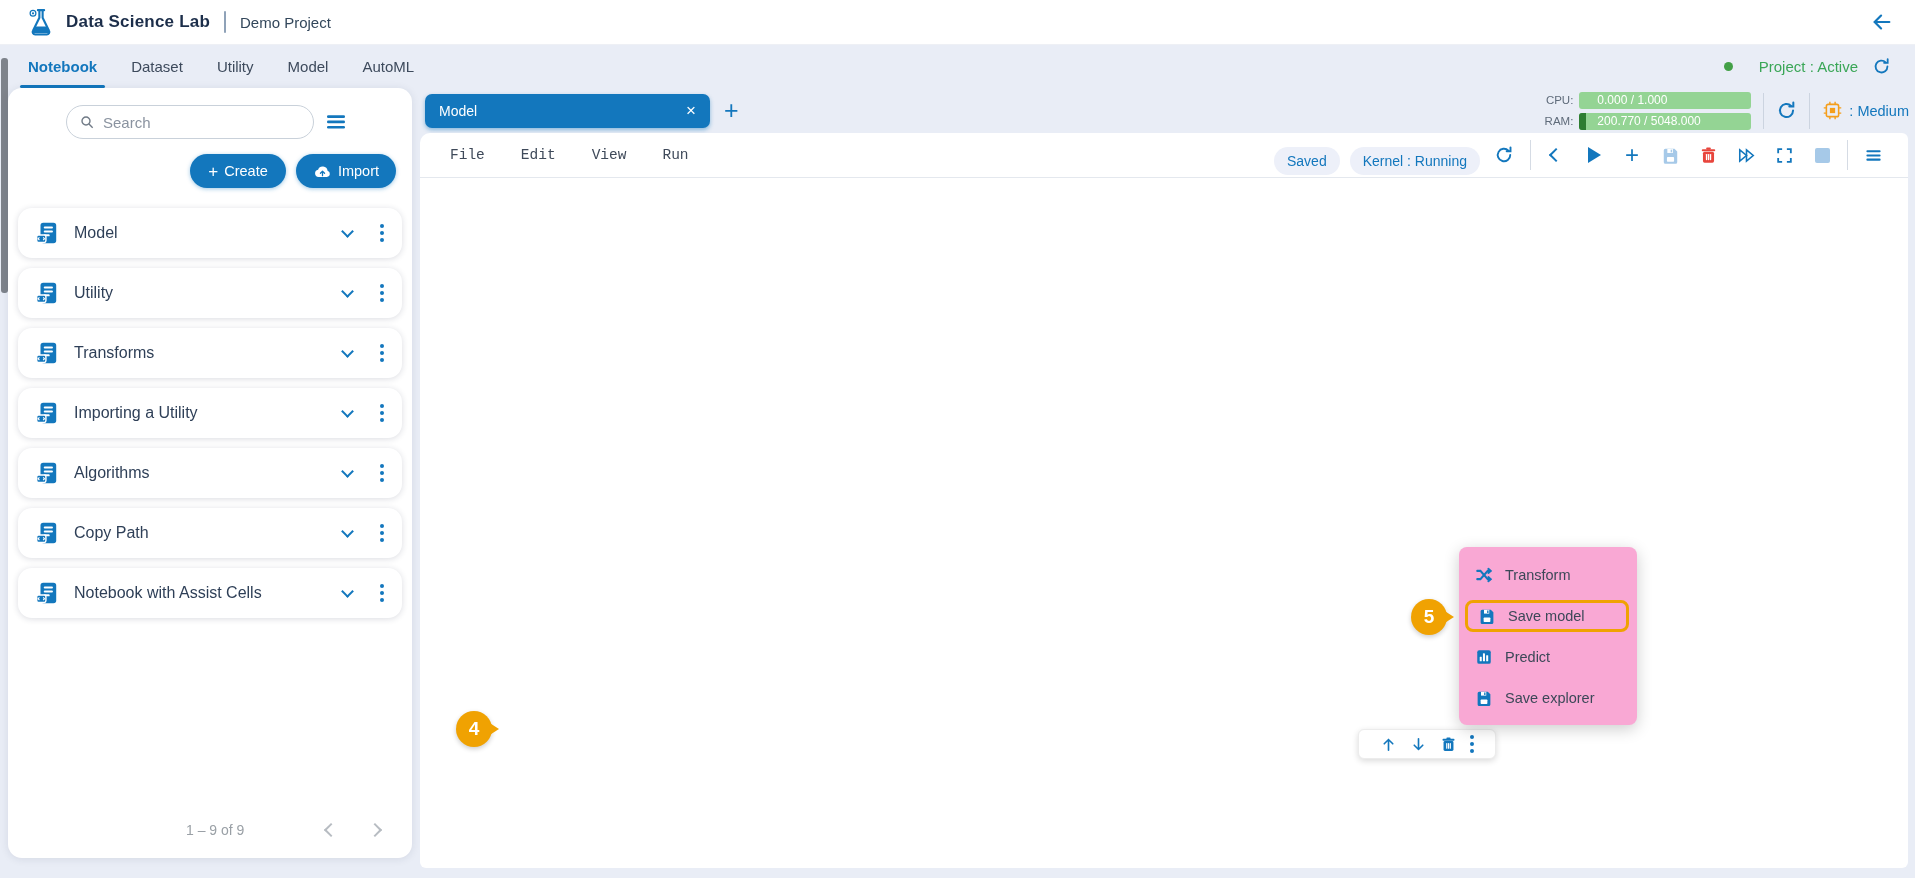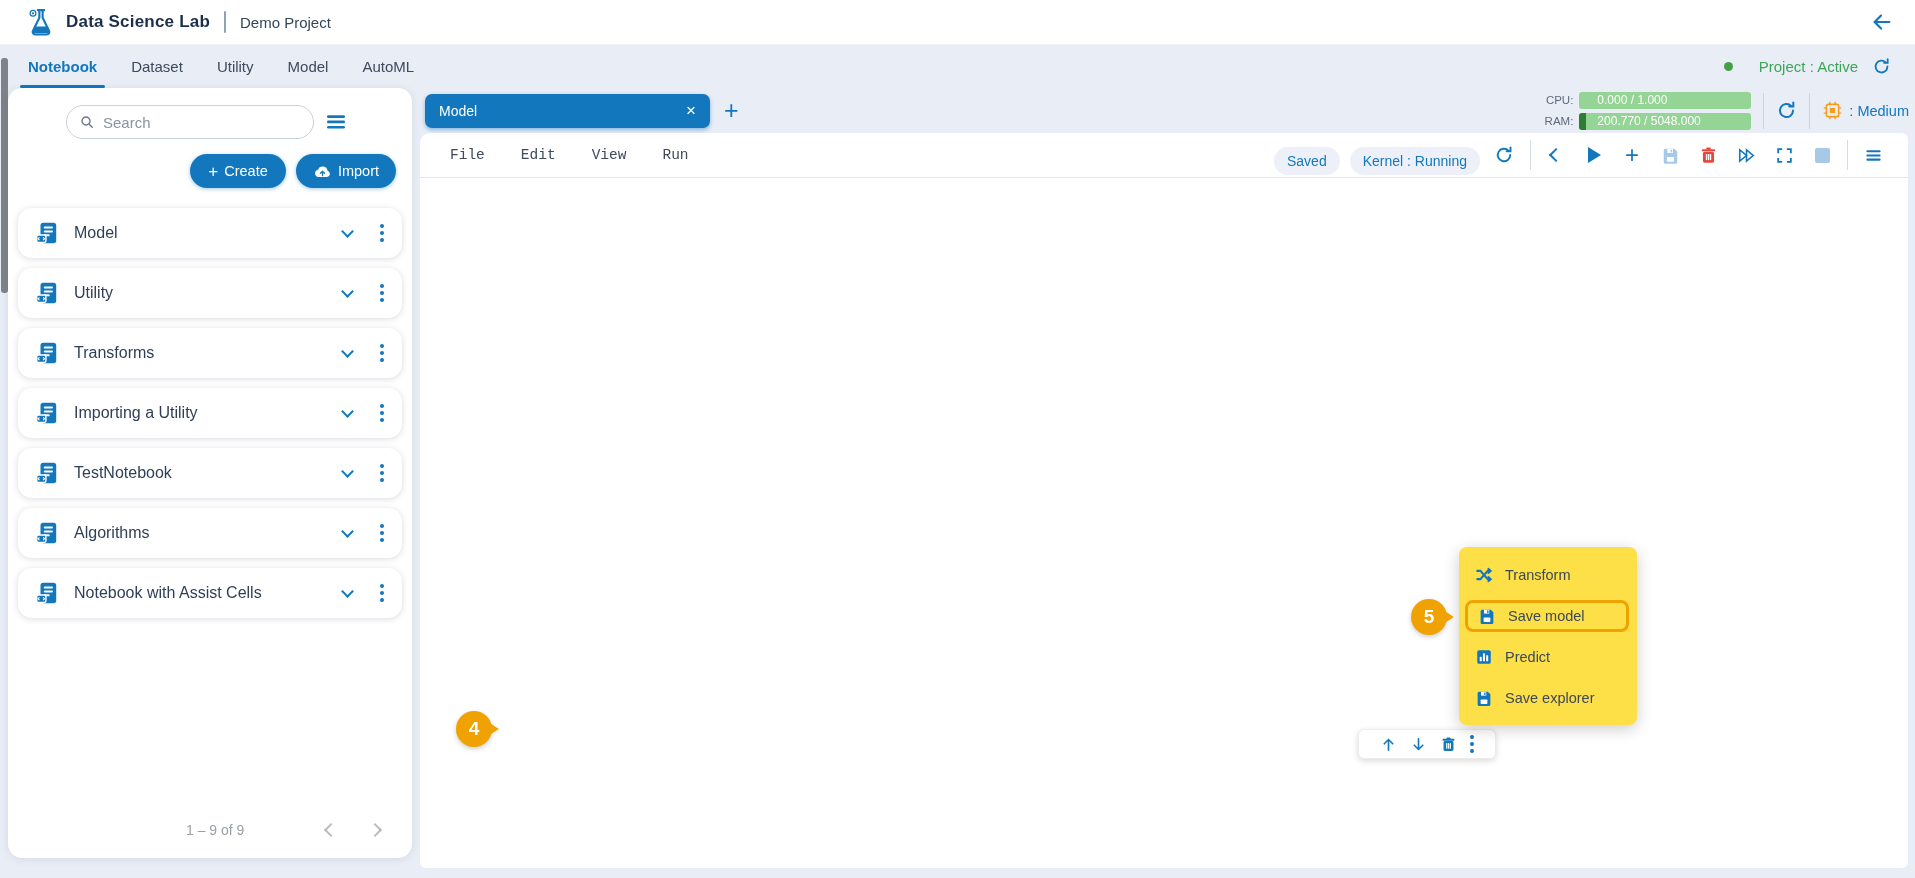--- a/index.html
+++ b/index.html
@@ -144,21 +144,21 @@
 
   
   #right-sidebar{position:absolute;left:1553px;top:178px;width:355px;height:690px;padding:16px 12px 0 12px;}
   .rs-card{height:52px;margin-bottom:7px;border-radius:14px;background:#fff;border:1px solid #f1f3f6;
     box-shadow:0 1px 6px rgba(30,40,70,.15);display:flex;align-items:center;padding:0 20px 0 18px;gap:15px;cursor:pointer;}
   .rs-card .ic{width:23px;height:23px;}
   .rs-card .rs-label{font-size:15.5px;color:var(--card-label);}
   .rs-card .chev{margin-bottom:3px;}
 
   
-  #context-menu{position:absolute;left:1459px;top:547px;width:178px;background:#fde047;border-radius:8px;
+  #context-menu{position:absolute;left:1459px;top:547px;width:178px;background:#f9a8d4;border-radius:8px;
     box-shadow:0 4px 16px rgba(0,0,0,.20);padding:7px 0;z-index:7;}
   .ctx-item{height:41px;display:flex;align-items:center;gap:12px;padding-left:16px;font-size:14.5px;
     color:#3c4858;cursor:pointer;}
   .ctx-item .ic{width:18px;height:18px;}
   .ctx-item.hl{padding-left:6px;}
   .hl-box{display:flex;align-items:center;gap:12px;border:3px solid var(--orange);border-radius:8px;
     padding:4px 10px;margin-right:8px;flex:1;}
   
   .pin{position:absolute;width:36px;height:36px;border-radius:50%;background:var(--orange);color:#fff;
     font-size:19px;font-weight:bold;display:flex;align-items:center;justify-content:center;z-index:8;
@@ -320,40 +320,40 @@
         <span class="nb-ic ic">
           <svg viewBox="0 0 24 24">
             <rect x="6" y="2.5" width="14.5" height="19" rx="2.5" fill="#1377bd"></rect>
             <rect x="9" y="6" width="8.5" height="1.9" rx=".9" fill="#fff"></rect>
             <rect x="9" y="9.6" width="8.5" height="1.9" rx=".9" fill="#fff"></rect>
             <rect x="9" y="13.2" width="5.5" height="1.9" rx=".9" fill="#fff"></rect>
             <rect x="2.5" y="13.8" width="8.5" height="7" rx="1.6" fill="#1377bd" stroke="#fff" stroke-width="1.3"></rect>
             <path d="M5 16l-1.2 1.3L5 18.6M8.5 16l1.2 1.3-1.2 1.3" stroke="#fff" stroke-width="1" fill="none"></path>
           </svg>
         </span>
-        <span class="nb-label">TestNotebook</span>
+        <span class="nb-label">Algorithms</span>
         <span class="chev"></span>
         <span class="kebab">
           <i></i>
           <i></i>
           <i></i>
         </span>
       </div>
       <div class="nb-card">
         <span class="nb-ic ic">
           <svg viewBox="0 0 24 24">
             <rect x="6" y="2.5" width="14.5" height="19" rx="2.5" fill="#1377bd"></rect>
             <rect x="9" y="6" width="8.5" height="1.9" rx=".9" fill="#fff"></rect>
             <rect x="9" y="9.6" width="8.5" height="1.9" rx=".9" fill="#fff"></rect>
             <rect x="9" y="13.2" width="5.5" height="1.9" rx=".9" fill="#fff"></rect>
             <rect x="2.5" y="13.8" width="8.5" height="7" rx="1.6" fill="#1377bd" stroke="#fff" stroke-width="1.3"></rect>
             <path d="M5 16l-1.2 1.3L5 18.6M8.5 16l1.2 1.3-1.2 1.3" stroke="#fff" stroke-width="1" fill="none"></path>
           </svg>
         </span>
-        <span class="nb-label">Algorithms</span>
+        <span class="nb-label">Copy Path</span>
         <span class="chev"></span>
         <span class="kebab">
           <i></i>
           <i></i>
           <i></i>
         </span>
       </div>
       <div class="nb-card">
         <span class="nb-ic ic">
           <svg viewBox="0 0 24 24">

